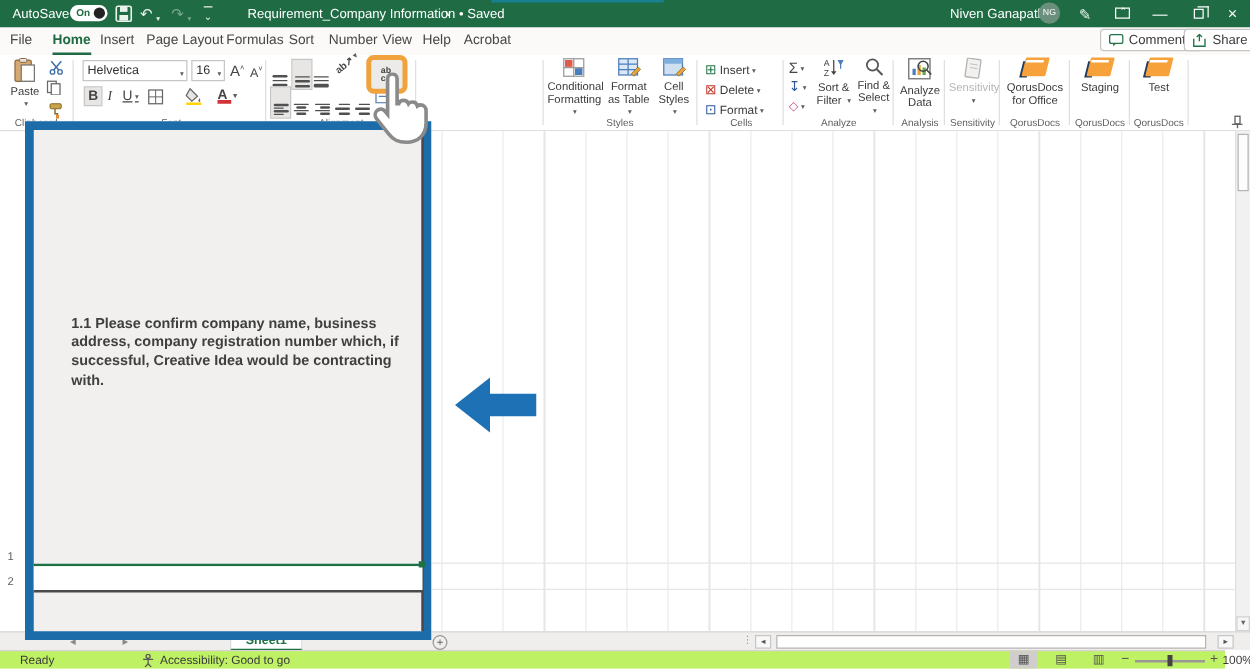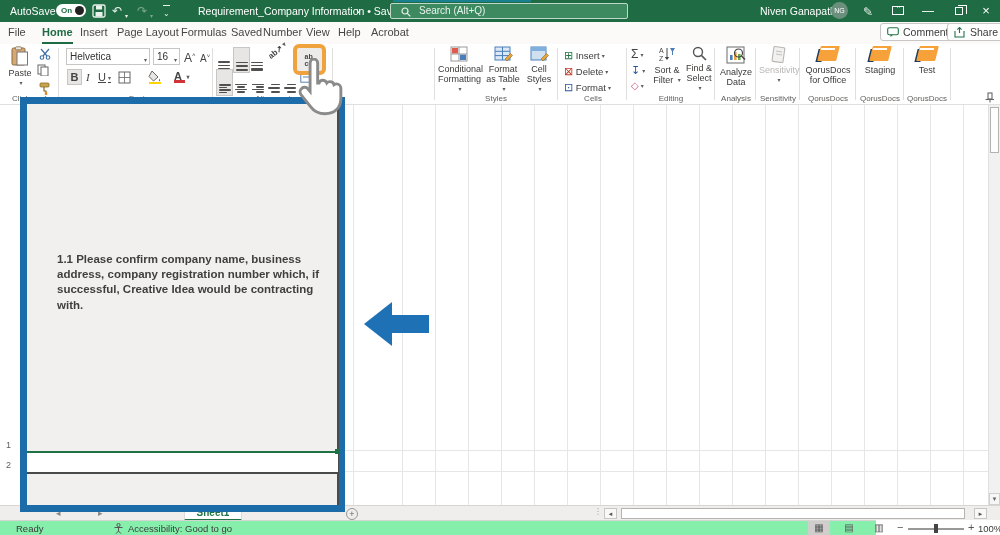--- a/index.html
+++ b/index.html
@@ -109,21 +109,21 @@
   #tabstrip { position:absolute; left:0; top:505px; width:1000px; height:15px; background:#efeeec;
     border-top:1px solid #d8d6d4; font-size:9px; color:#888; }
   #sheet-tab { position:absolute; left:184px; top:0; width:58px; height:15px; background:#fff;
     border:1px solid #dcdcdc; border-bottom:2px solid #217346; color:#217346; font-weight:bold;
     font-size:10px; text-align:center; line-height:12px; }
   #add-sheet { position:absolute; left:346px; top:1.5px; width:12px; height:12px; border:1px solid #999;
     border-radius:50%; color:#666; font-size:9px; text-align:center; line-height:11px; }
   #hscroll-thumb { position:absolute; left:621px; top:1.5px; width:344px; height:11px; background:#fff; border:1px solid #b5b3b1; }
   .harrow { position:absolute; top:1.5px; width:13px; height:11px; border:1px solid #c6c6c6; background:#f8f8f8;
     font-size:6px; color:#555; text-align:center; line-height:10px; }
-  #statusbar { position:absolute; left:0; top:520px; width:876px; height:15px; background:#86efac;
+  #statusbar { position:absolute; left:0; top:520px; width:980px; height:15px; background:#bef264;
     border-top:1px solid #d6d4d2; font-size:9.5px; color:#3b3a39; }
   .sb-txt { position:absolute; top:2px; white-space:nowrap; }
   .view-ic { position:absolute; top:0px; width:22px; height:14px; text-align:center; font-size:10px;
     color:#555; line-height:14px; }
   .view-ic.active { background:#d0cecc; }
   #zoom-track { position:absolute; left:908px; top:7px; width:56px; height:1.5px; background:#9a9896; }
   #zoom-thumb { position:absolute; left:934px; top:3px; width:4px; height:9px; background:#444; }
   svg text { font-family:"Liberation Sans", sans-serif; }
 </style>
 </head>
@@ -143,43 +143,36 @@
       <rect x="3.5" y="8" width="7" height="4.5" fill="#eaf2ec"></rect>
     </svg>
     <span class="qat-ic" style="left:112px">↶</span>
     <span class="qat-ic" style="left:125px;font-size:6px;top:8px">▾</span>
     <span class="qat-ic dim" style="left:137px">↷</span>
     <span class="qat-ic dim" style="left:150px;font-size:6px;top:8px">▾</span>
     <span class="qat-ic" style="left:163px;font-size:8px;top:5px;border-top:1px solid #eaf2ec">⌄</span>
     <span class="tb-txt" style="left:198px">Requirement_Company Information • Saved</span>
     <span class="tb-txt tb-caret" style="left:354px;top:7px;font-size:7px">∨</span>
     <span id="search-teal"></span>
-    <div id="searchbox">
-      <svg class="abs" style="left:10px;top:3px" width="10" height="10" viewBox="0 0 10 10">
-        <circle cx="4" cy="4" r="3" fill="none" stroke="#e9f3ed" stroke-width="1.2"></circle>
-        <line x1="6.3" y1="6.3" x2="9.3" y2="9.3" stroke="#e9f3ed" stroke-width="1.2"></line>
-      </svg>
-      <span>Search (Alt+Q)</span>
-    </div>
     <span class="tb-txt" style="left:760px">Niven Ganapathee</span>
     <span id="avatar">NG</span>
     <span class="qat-ic" style="left:863px;top:4px">✎</span>
     <span id="dispopt-ic"></span>
     <span class="win-btn" style="left:914px">—</span>
     <span id="restore-ic"></span>
     <span class="win-btn" style="left:972px;font-size:13px">×</span>
   </div>
 
   <div id="tabrow">
     <span class="rtab" style="left:8px">File</span>
     <span class="rtab active" style="left:42px">Home</span>
     <span class="rtab" style="left:80px">Insert</span>
     <span class="rtab" style="left:117px">Page Layout</span>
     <span class="rtab" style="left:181px">Formulas</span>
-    <span class="rtab" style="left:231px">Saved</span>
+    <span class="rtab" style="left:231px">Sort</span>
     <span class="rtab" style="left:263px">Number</span>
     <span class="rtab" style="left:306px">View</span>
     <span class="rtab" style="left:338px">Help</span>
     <span class="rtab" style="left:371px">Acrobat</span>
     <span class="pill-btn" style="left:880px">
       <svg class="abs" style="left:6px;top:3px" width="12" height="11" viewBox="0 0 12 11">
         <rect x="0.7" y="0.7" width="10.6" height="7" rx="1.5" fill="none" stroke="#217346" stroke-width="1.1"></rect>
         <path d="M3.5 7.7 L3.5 10 L6 7.7 Z" fill="#217346"></path>
       </svg>
       <span>Comments</span>
@@ -374,21 +367,21 @@
         </svg>
         <span>Sort &amp; Filter</span>
       </div>
       <div class="bigbtn dd" style="left:56px;width:30px">
         <svg class="bb-ic" width="15" height="15" viewBox="0 0 15 15">
           <circle cx="6" cy="6" r="4.5" fill="none" stroke="#555" stroke-width="1.4"></circle>
           <line x1="9.4" y1="9.4" x2="14" y2="14" stroke="#555" stroke-width="1.6"></line>
         </svg>
         <span>Find &amp; Select</span>
       </div>
-      <span class="glabel">Editing</span>
+      <span class="glabel">Analyze</span>
     </div>
 
     <div class="group" style="left:716px;width:40px">
       <div class="bigbtn" style="left:2px;width:36px">
         <svg class="bb-ic" width="20" height="19" viewBox="0 0 20 19">
           <rect x="1" y="1" width="17" height="16" fill="#fff" stroke="#777" stroke-width="1.1"></rect>
           <rect x="4" y="9" width="2.6" height="5" fill="#4a7ebb"></rect>
             <rect x="8" y="6" width="2.6" height="8" fill="#e8a33d"></rect>
             <rect x="12" y="8" width="2.6" height="6" fill="#6aa84f"></rect>
           <circle cx="12.5" cy="7" r="4" fill="none" stroke="#444" stroke-width="1.2"></circle>

